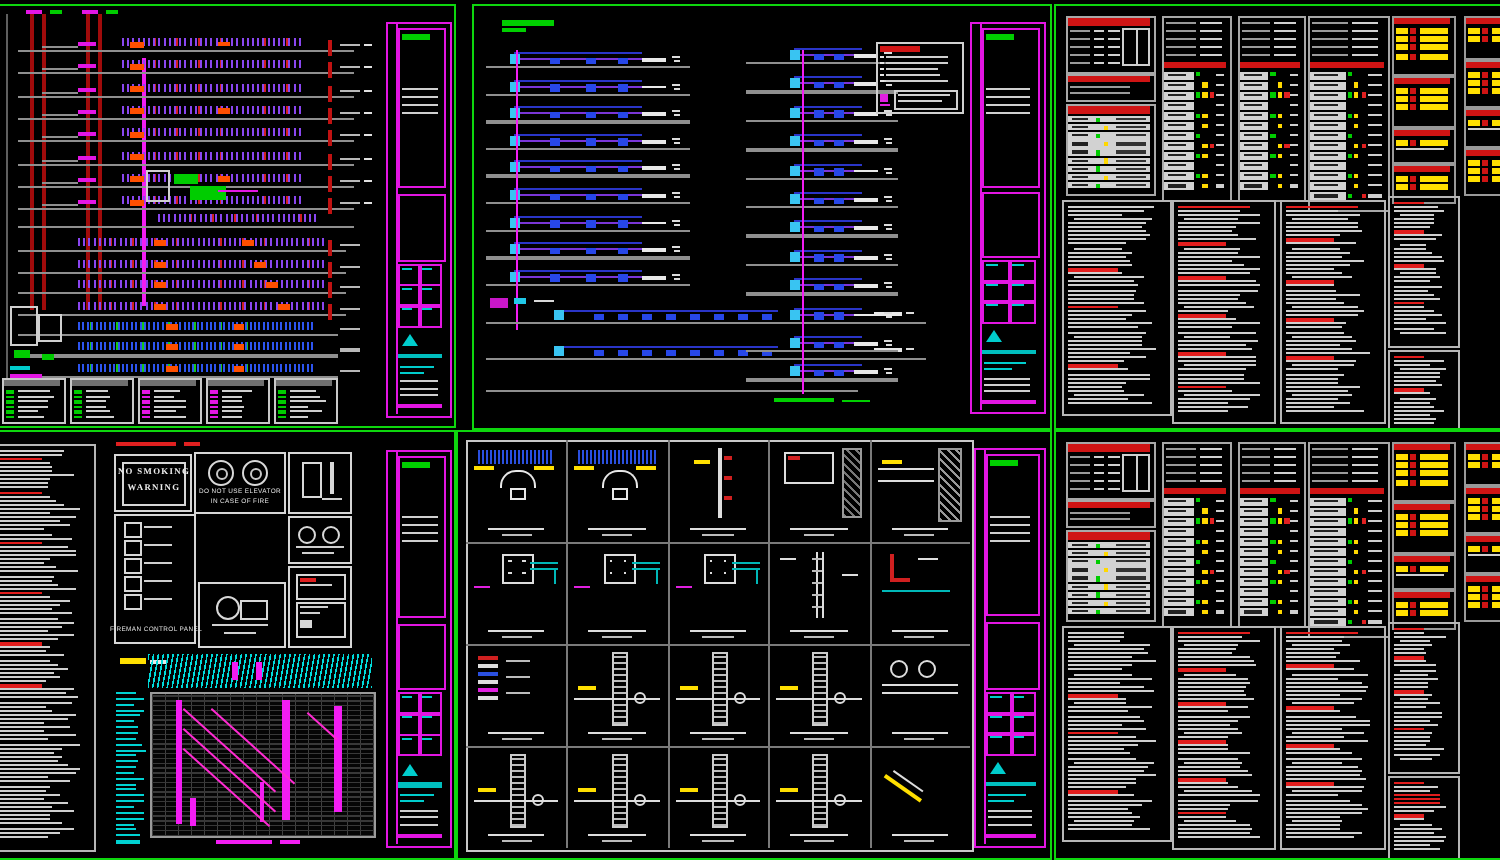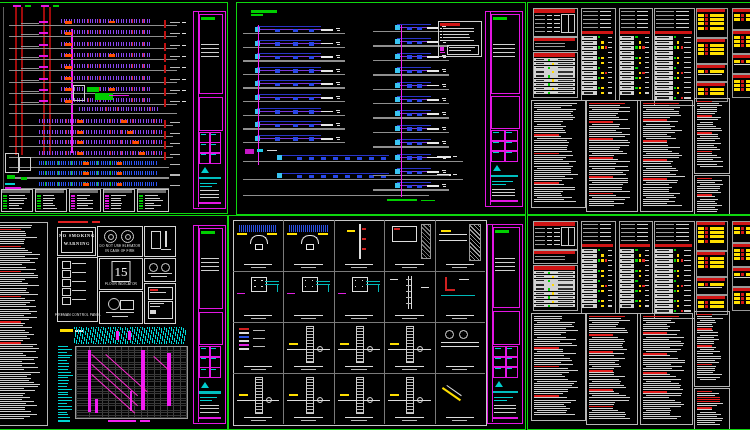--- a/index.html
+++ b/index.html
@@ -1108,24 +1108,20 @@
         <div class="a" style="left: 4px; top: 12px; width: 7px; height: 6px; border: 1px solid rgb(216, 216, 216);"></div>
         <div class="a" style="left: 14px; top: 14px; width: 14px; height: 1px; background: rgb(207, 207, 207);"></div>
         <div class="a" style="left: 4px; top: 21px; width: 7px; height: 6px; border: 1px solid rgb(216, 216, 216);"></div>
         <div class="a" style="left: 14px; top: 23px; width: 14px; height: 1px; background: rgb(207, 207, 207);"></div>
         <div class="a" style="left: 4px; top: 30px; width: 7px; height: 6px; border: 1px solid rgb(216, 216, 216);"></div>
         <div class="a" style="left: 14px; top: 32px; width: 14px; height: 1px; background: rgb(207, 207, 207);"></div>
         <div class="a" style="left: 4px; top: 39px; width: 7px; height: 6px; border: 1px solid rgb(216, 216, 216);"></div>
         <div class="a" style="left: 14px; top: 41px; width: 14px; height: 1px; background: rgb(207, 207, 207);"></div>
       </div>
 
-    <div class="wbox" id="b5" style="left:108px;top:42px;width:42px;height:30px">
-      <div class="bignum">15</div>
-      <div class="tinytxt" style="top:23px"><span>FLOOR INDICATOR</span></div>
-    </div>
 
     <div class="wbox" id="b6" style="left:153px;top:42px;width:30px;height:22px">
         <div class="a" style="left: 4px; top: 4px; width: 7px; height: 7px; border: 1px solid rgb(216, 216, 216); border-radius: 50%;"></div>
         <div class="a" style="left: 16px; top: 4px; width: 7px; height: 7px; border: 1px solid rgb(216, 216, 216); border-radius: 50%;"></div>
         <div class="a" style="left: 3px; top: 14px; width: 24px; height: 1px; background: rgb(207, 207, 207);"></div>
         <div class="a" style="left: 6px; top: 17px; width: 16px; height: 1px; background: rgb(207, 207, 207);"></div>
       </div>
     <div class="wbox" id="b7" style="left:108px;top:75px;width:42px;height:31px">
         <div class="a" style="left: 8px; top: 6px; width: 10px; height: 10px; border: 1px solid rgb(216, 216, 216); border-radius: 50%;"></div>
         <div class="a" style="left: 20px; top: 8px; width: 12px; height: 8px; border: 1px solid rgb(216, 216, 216);"></div>

